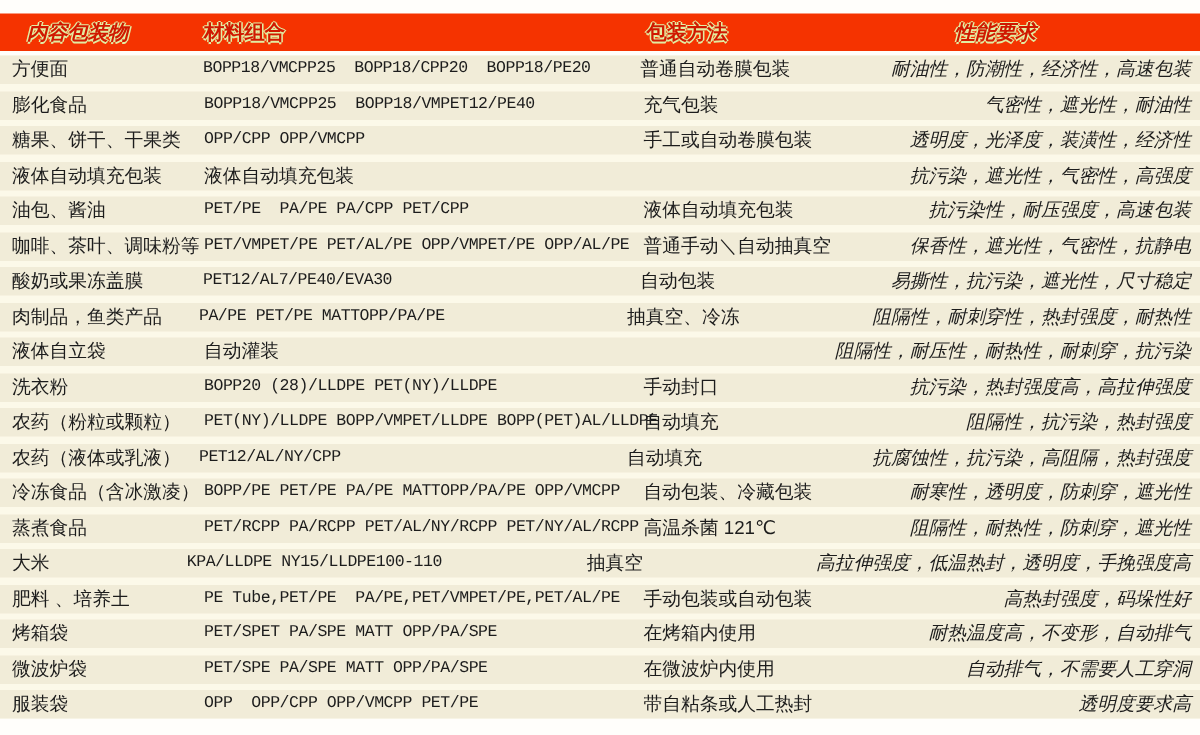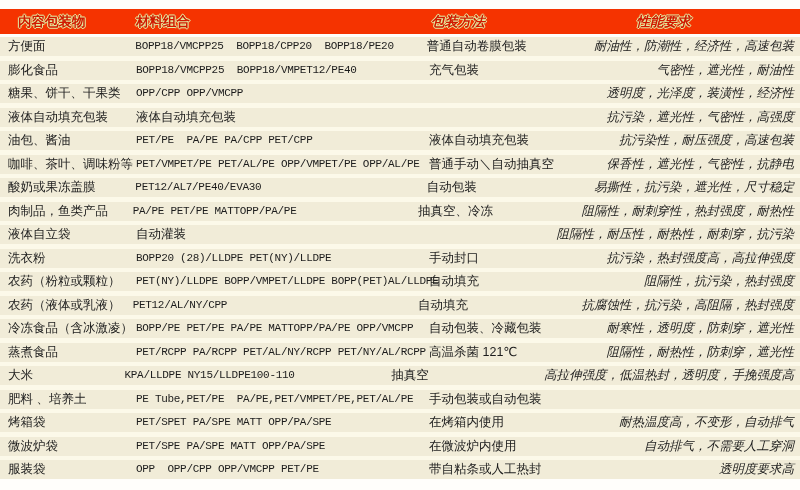--- a/index.html
+++ b/index.html
@@ -25,23 +25,23 @@
     height:19px;line-height:19px;margin-bottom:4.5px;
     background:var(--row-bg,#f1ecd8);
     font-size:12.5px;
   }
   .cell{box-sizing:border-box;overflow:visible;white-space:nowrap;}
   .c1{width:136px;padding-left:8px;}
   .c2{width:293px;font-family:"Liberation Mono","DejaVu Sans Mono",monospace;
       font-size:11px;letter-spacing:-0.3px;white-space:pre;}
   .c3{width:168px;}
   .c4{flex:1;text-align:right;padding-right:6px;font-style:italic;}
-  .header-row .c1{padding-left:18px;}
+  .header-row .c1{padding-left:18px;font-style:italic;}
   .header-row .c2{padding-right:55px;font-family:"Liberation Sans","DejaVu Sans",sans-serif;font-size:13.5px;letter-spacing:0;}
-  .header-row .c3{padding-left:2px;font-style:italic;}
+  .header-row .c3{padding-left:2px;}
   .header-row .c4{text-align:center;padding-right:70px;}
 </style>
 </head>
 <body style="--page-bg: #fffefb; --header-bg: #f53300; --header-text: #d01800; --header-glow: #e2eda2; --row-bg: #f1ecd8; --gap-bg: #fcf9e9; --text: #1c1c1c;">
 
 <div class="page">
   <div class="header-row">
     <div class="cell c1">内容包装物</div>
     <div class="cell c2">材料组合</div>
     <div class="cell c3">包装方法</div>
@@ -56,20 +56,21 @@
       </div>
       <div class="row">
         <div class="cell c1">膨化食品</div>
         <div class="cell c2">BOPP18/VMCPP25  BOPP18/VMPET12/PE40</div>
         <div class="cell c3">充气包装</div>
         <div class="cell c4">气密性，遮光性，耐油性</div>
       </div>
       <div class="row">
         <div class="cell c1">糖果、饼干、干果类</div>
         <div class="cell c2">OPP/CPP OPP/VMCPP</div>
+        <div class="cell c3">手工或自动卷膜包装</div>
         <div class="cell c4">透明度，光泽度，装潢性，经济性</div>
       </div>
       <div class="row">
         <div class="cell c1">液体自动填充包装</div>
         <div class="cell c3">液体自动填充包装</div>
         <div class="cell c4">抗污染，遮光性，气密性，高强度</div>
       </div>
       <div class="row">
         <div class="cell c1">油包、酱油</div>
         <div class="cell c2">PET/PE  PA/PE PA/CPP PET/CPP</div>
@@ -132,20 +133,21 @@
       <div class="row">
         <div class="cell c1">大米</div>
         <div class="cell c2">KPA/LLDPE NY15/LLDPE100-110</div>
         <div class="cell c3">抽真空</div>
         <div class="cell c4">高拉伸强度，低温热封，透明度，手挽强度高</div>
       </div>
       <div class="row">
         <div class="cell c1">肥料 、培养土</div>
         <div class="cell c2">PE Tube,PET/PE  PA/PE,PET/VMPET/PE,PET/AL/PE</div>
         <div class="cell c3">手动包装或自动包装</div>
+        <div class="cell c4">高热封强度，码垛性好</div>
       </div>
       <div class="row">
         <div class="cell c1">烤箱袋</div>
         <div class="cell c2">PET/SPET PA/SPE MATT OPP/PA/SPE</div>
         <div class="cell c3">在烤箱内使用</div>
         <div class="cell c4">耐热温度高，不变形，自动排气</div>
       </div>
       <div class="row">
         <div class="cell c1">微波炉袋</div>
         <div class="cell c2">PET/SPE PA/SPE MATT OPP/PA/SPE</div>

